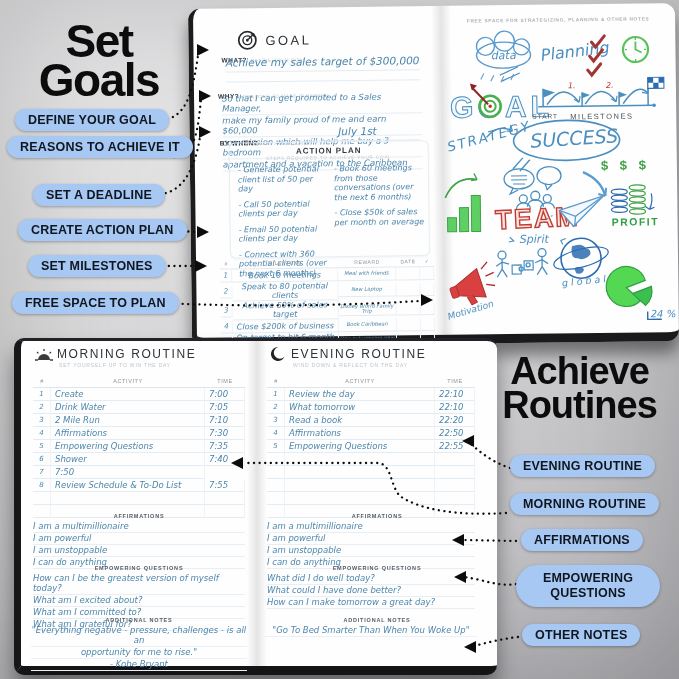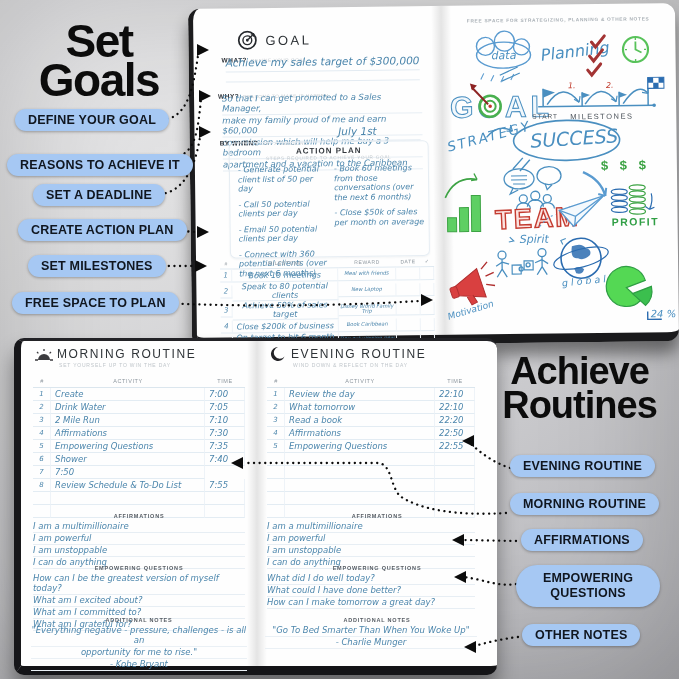--- a/index.html
+++ b/index.html
@@ -75,21 +75,21 @@
 <body>
 
 <div id="canvas">
 
   <div id="set-goals" class="big-title">
     <div>Set</div>
     <div>Goals</div>
   </div>
 
   <div class="pill" style="left:15px;top:109px;">DEFINE YOUR GOAL</div>
-  <div class="pill" style="left:7px;top:154px;">REASONS TO ACHIEVE IT</div>
+  <div class="pill" style="left:7px;top:136px;">REASONS TO ACHIEVE IT</div>
   <div class="pill" style="left:33px;top:184px;">SET A DEADLINE</div>
   <div class="pill" style="left:18px;top:219px;">CREATE ACTION PLAN</div>
   <div class="pill" style="left:28px;top:255px;">SET MILESTONES</div>
   <div class="pill" style="left:12px;top:292px;">FREE SPACE TO PLAN</div>
 
   <div id="create-routines" class="big-title">
     <div>Achieve</div>
     <div>Routines</div>
   </div>
 
@@ -537,21 +537,20 @@
       <div class="abs notes-head" style="left:0;right:0;top:224px;">EMPOWERING QUESTIONS</div>
       <div class="abs hand" style="left:10px;top:232px;width:208px;">
           <div class="hand-line">What did I do well today?</div>
           <div class="hand-line">What could I have done better?</div>
           <div class="hand-line">How can I make tomorrow a great day?</div>
         </div>
 
       <div class="abs notes-head" style="left:0;right:0;top:276px;">ADDITIONAL NOTES</div>
       <div class="abs hand center-lines" style="left:8px;top:284px;width:212px;">
           <div class="hand-line">"Go To Bed Smarter Than When You Woke Up"</div>
-          <div class="hand-line">- Charlie Munger</div>
         </div>
     </div>
   </div>
 
   <svg class="abs" style="left:0;top:0;z-index:5;pointer-events:none;" width="679" height="679" viewBox="0 0 679 679">
     <g stroke="#0c0c0c" stroke-width="2.3" stroke-dasharray="0.1 5.5" stroke-linecap="round" fill="none">
       <path d="M162,120 C188,118 193,88 198,56"></path>
       <path d="M174,157 C197,155 198,125 201,100"></path>
       <path d="M160,194 C186,192 196,162 200,137"></path>
       <path d="M166,230 L196,232"></path>

